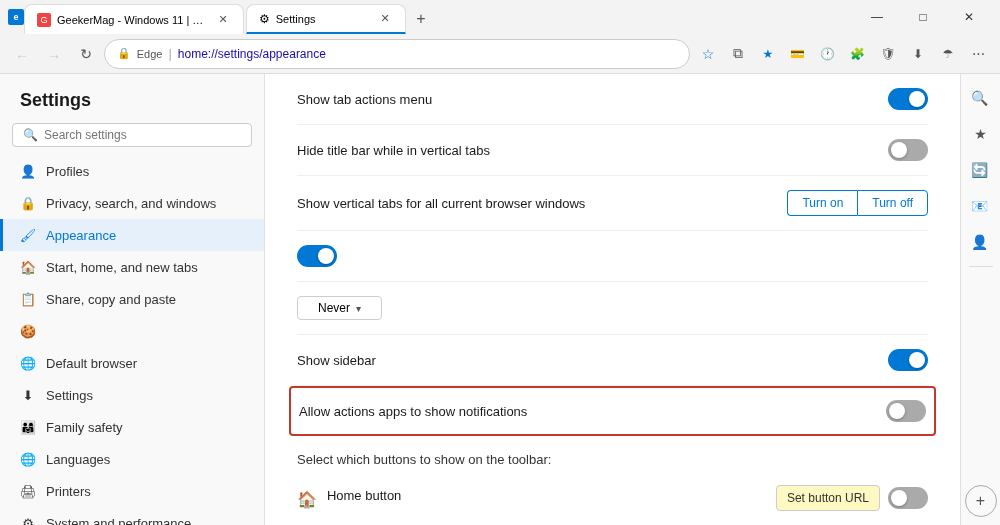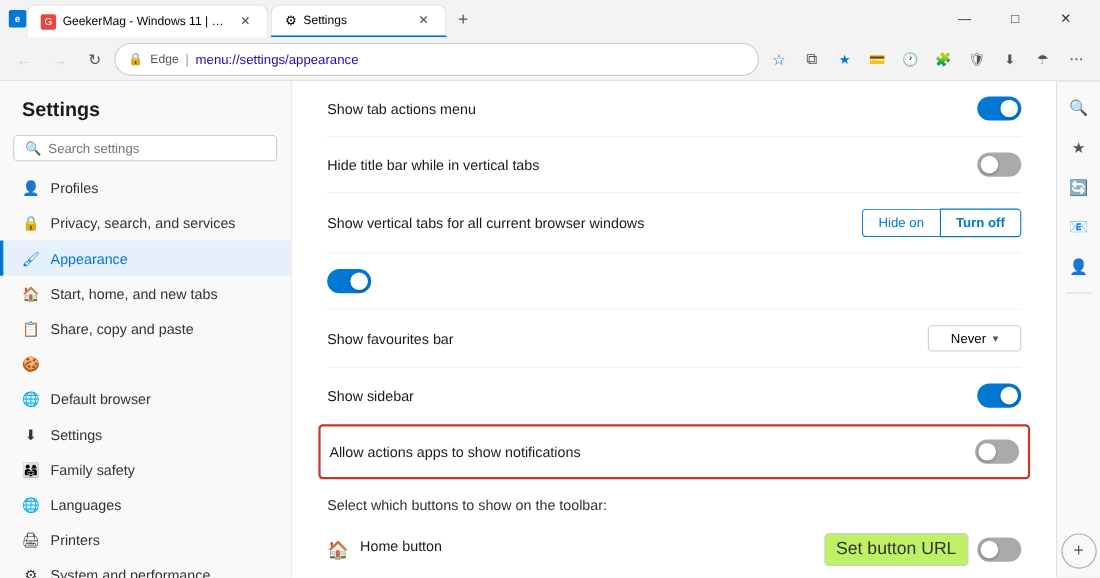--- a/index.html
+++ b/index.html
@@ -64,28 +64,28 @@
     .toggle.on { background: #0078d4; }
     .toggle.off { background: #aaa; }
     .toggle-thumb { width: 16px; height: 16px; background: white; border-radius: 50%; position: absolute; transition: left 0.2s; box-shadow: 0 1px 3px rgba(0,0,0,0.3); }
     .toggle.on .toggle-thumb { left: 21px; }
     .toggle.off .toggle-thumb { left: 3px; }
 
     
     .btn-pair { display: flex; gap: 0; }
     .btn-pair .bp-btn { padding: 5px 14px; font-size: 12px; border: 1px solid #0078d4; cursor: pointer; background: #fff; color: #0078d4; }
     .btn-pair .bp-btn:first-child { border-radius: 4px 0 0 4px; border-right: none; }
-    .btn-pair .bp-btn:last-child { border-radius: 0 4px 4px 0; font-weight: bold; }
+    .btn-pair .bp-btn:last-child { border-radius: 0 4px 4px 0; }
 
     
     .dropdown { display: flex; align-items: center; border: 1px solid #ccc; border-radius: 4px; padding: 4px 20px; gap: 6px; cursor: pointer; background: #fff; font-size: 12px; min-width: 80px; }
     .dropdown .chevron { font-size: 10px; color: #555; }
 
     
-    .set-url-btn { padding: 5px 10px; font-size: 16px; border: 1px solid #ccc; border-radius: 4px; background: #bef264; cursor: pointer; color: #333; white-space: nowrap; }
+    .set-url-btn { padding: 5px 10px; font-size: 12px; border: 1px solid #ccc; border-radius: 4px; background: #fef9c3; cursor: pointer; color: #333; white-space: nowrap; }
 
     
     .section-header { padding: 16px 0 4px; font-size: 13px; color: #333; }
 
     
     .content::-webkit-scrollbar { width: 6px; }
     .content::-webkit-scrollbar-thumb { background: #ccc; border-radius: 3px; }
   </style>
 </head>
 <body>
@@ -117,21 +117,21 @@
 </div>
 
 <div class="addressbar">
   <div class="nav-btn disabled">←</div>
   <div class="nav-btn disabled">→</div>
   <div class="nav-btn">↻</div>
   <div class="address-box" style="flex:1;">
     <span class="lock-icon">🔒</span>
     <span class="address-label">Edge</span>
     <span style="color:#aaa;">|</span>
-    <span class="address-url">menu://settings/appearance</span>
+    <span class="address-url">home://settings/appearance</span>
   </div>
   <div class="toolbar-icons">
     <div class="tb-icon active">☆</div>
     <div class="tb-icon">⧉</div>
     <div class="tb-icon active" style="font-size:12px;">★</div>
     <div class="tb-icon" style="font-size:12px;">💳</div>
     <div class="tb-icon" style="font-size:12px;">🕐</div>
     <div class="tb-icon" style="font-size:12px;">🧩</div>
     <div class="tb-icon" style="font-size:12px;">🛡</div>
     <div class="tb-icon" style="font-size:12px;">⬇</div>
@@ -148,21 +148,21 @@
       <span class="si">🔍</span>
       <input type="text" placeholder="Search settings" style="">
     </div>
     <nav id="nav-list">
         <div class="nav-item">
           <span class="icon">👤</span>
           <span>Profiles</span>
         </div>
         <div class="nav-item">
           <span class="icon">🔒</span>
-          <span>Privacy, search, and services</span>
+          <span>Privacy, search, and windows</span>
         </div>
         <div class="nav-item active">
           <span class="icon">🖌</span>
           <span>Appearance</span>
         </div>
         <div class="nav-item">
           <span class="icon">🏠</span>
           <span>Start, home, and new tabs</span>
         </div>
         <div class="nav-item">
@@ -220,36 +220,33 @@
               <div class="toggle-thumb"></div>
             </div>
           </div>
         </div>
         <div class="setting-row">
           <div class="label-col">
             <div class="main-label">Show vertical tabs for all current browser windows</div>
           </div>
           <div class="control-col">
             <div class="btn-pair">
-      <button class="bp-btn">Hide on</button>
+      <button class="bp-btn">Turn on</button>
       <button class="bp-btn">Turn off</button>
     </div>
           </div>
         </div>
         <div class="setting-row">
           <div class="control-col">
             <div class="toggle on">
               <div class="toggle-thumb"></div>
             </div>
           </div>
         </div>
         <div class="setting-row">
-          <div class="label-col">
-            <div class="main-label">Show favourites bar</div>
-          </div>
           <div class="control-col">
             <div class="dropdown">
       <span>Never</span>
       <span class="chevron">▾</span>
     </div>
           </div>
         </div>
         <div class="setting-row">
           <div class="label-col">
             <div class="main-label">Show sidebar</div>

